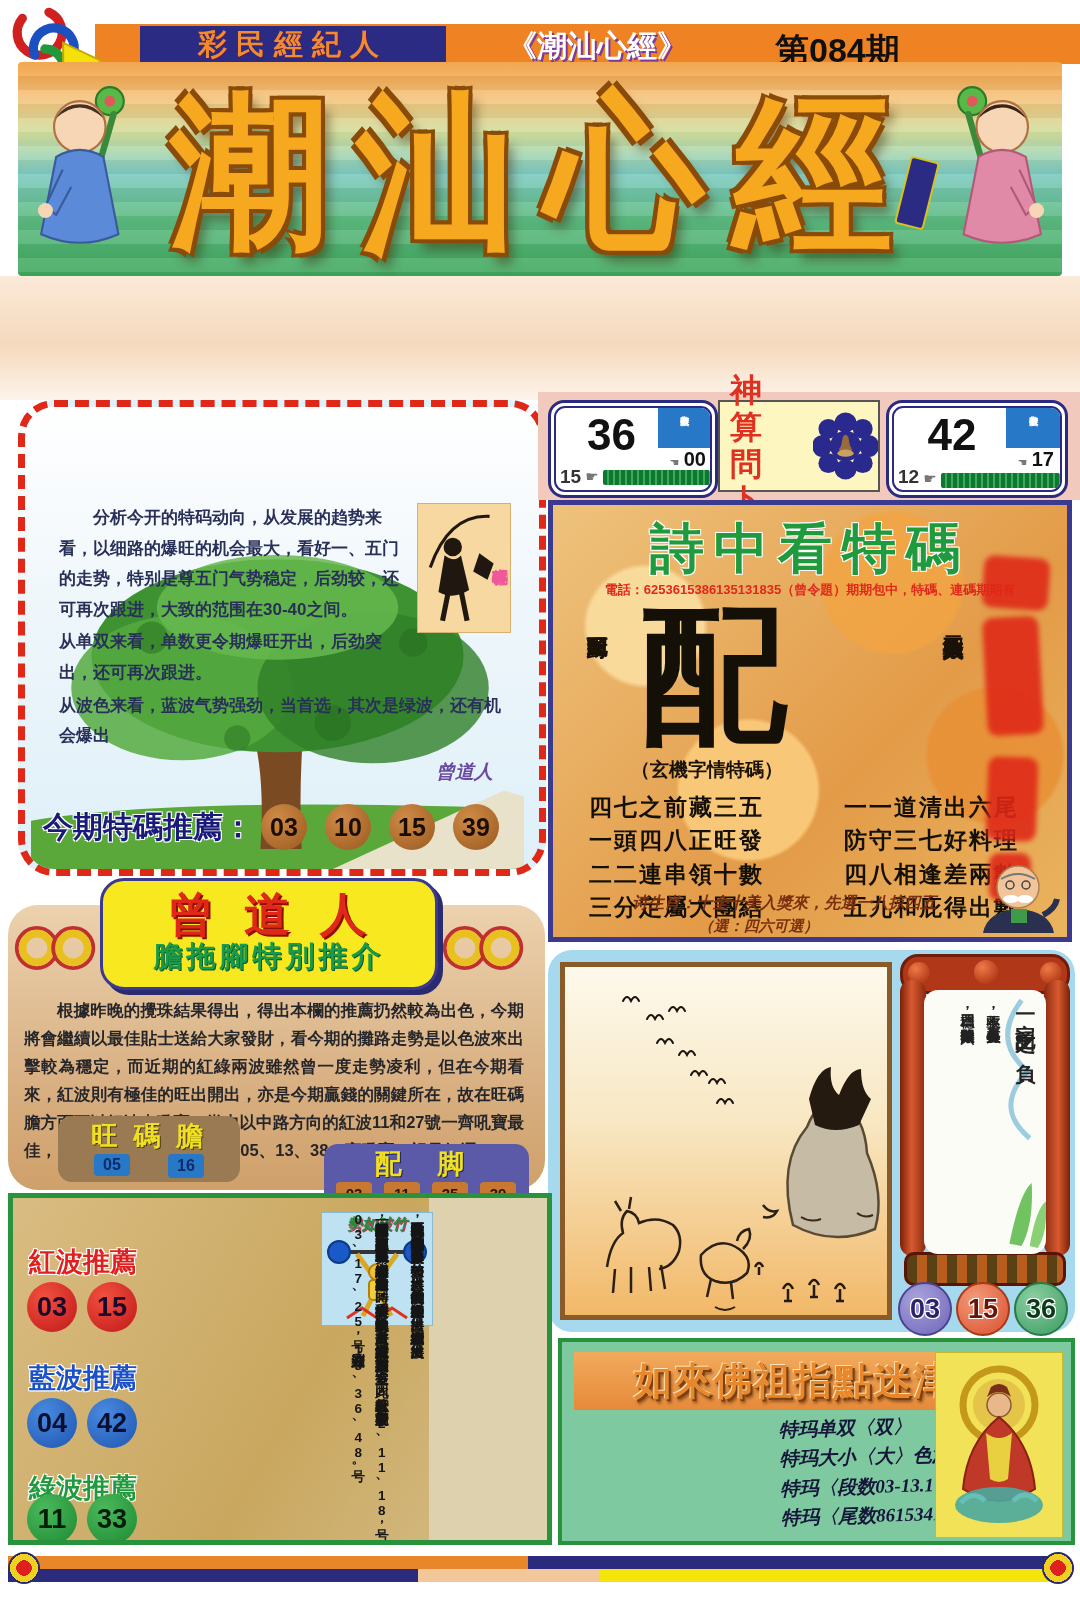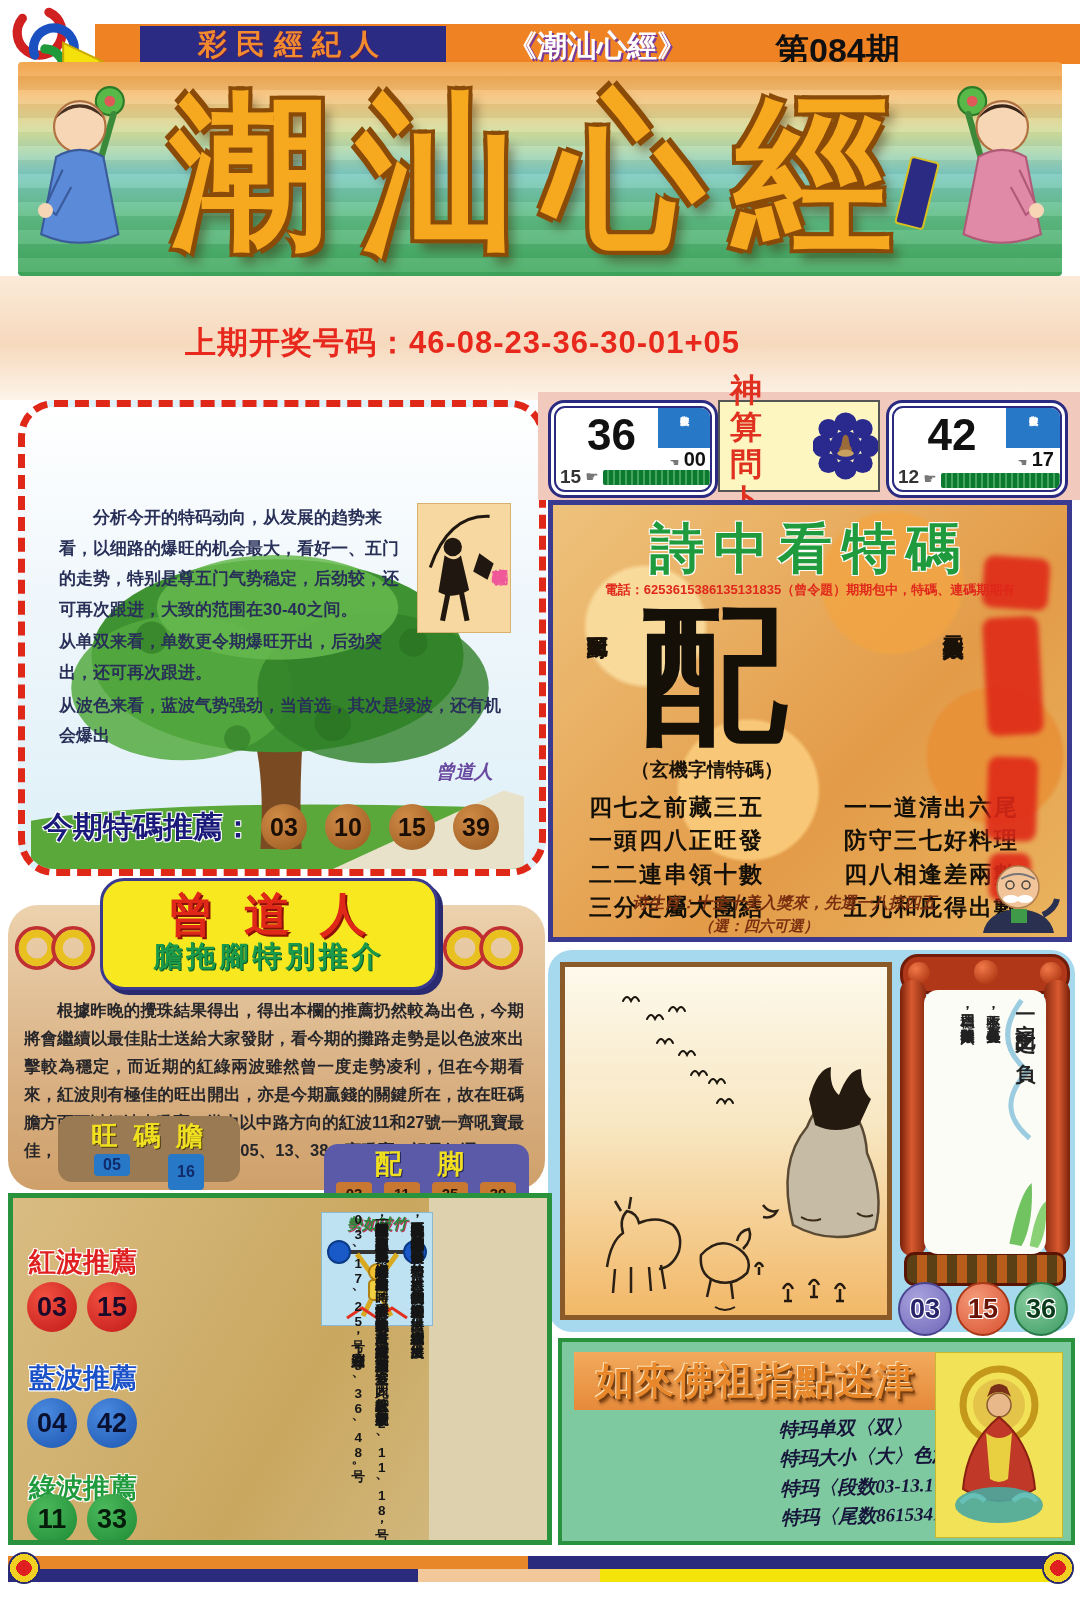--- a/index.html
+++ b/index.html
@@ -65,21 +65,20 @@
       <circle cx="52" cy="52" r="24" fill="#f6d6b4" stroke="#b07040" stroke-width="2"></circle>
       <path d="M30 44 q22 -20 44 0 q-7 -13 -22 -13 q-15 0 -22 13" fill="#3a2418"></path>
       <path d="M30 80 q22 -13 44 0 l14 72 q-36 16 -72 0 z" fill="#e08aa8" stroke="#b05a78" stroke-width="2"></path>
       <path d="M36 92 l-16 34 10 8 14 -26" fill="#e08aa8" stroke="#b05a78" stroke-width="2"></path>
       <circle cx="20" cy="130" r="7" fill="#f6d6b4"></circle>
     </svg>
     <div class="abs" style="right:130px;top:96px;width:26px;height:66px;background:#2b2b84;border:2px solid #d8c020;border-radius:4px;transform:rotate(14deg);"></div>
   </div>
 
   <div class="abs" style="left:0;top:276px;width:1080px;height:124px;background:linear-gradient(180deg,#fbead8,#f6d9bd 55%,#fdf4ea);"></div>
-  <div class="abs" style="left:185px;top:322px;font-size:31px;font-weight:900;color:#e8281c;letter-spacing:1px;">上期开奖号码：46-08-23-36-30-01+05</div>
 
   <div class="abs" style="left:18px;top:400px;width:514px;height:462px;border:7px dashed #e02818;border-radius:36px;
               background:linear-gradient(180deg,#ffffff,#eef6fb 45%,#def0f8);overflow:hidden;">
     <svg class="abs" viewBox="0 0 490 330" style="left:5px;bottom:0;width:495px;height:332px;">
       <path d="M0 282 q140 -24 490 -12 L490 330 L0 330 z" fill="#5aa83a"></path>
       <path d="M300 330 L470 252 L490 258 L490 330 z" fill="#e9e2cb"></path>
       <path d="M228 310 q6 -85 -14 -138 l18 10 q8 -42 2 -62 l20 27 q10 -26 6 -46 l15 42 q-10 92 -6 167 z" fill="#7a4a22"></path>
       <ellipse cx="245" cy="118" rx="185" ry="96" fill="#3f9232"></ellipse>
       <ellipse cx="150" cy="150" rx="110" ry="72" fill="#55aa40" opacity=".85"></ellipse>
       <ellipse cx="340" cy="150" rx="115" ry="75" fill="#2f7f28" opacity=".8"></ellipse>
@@ -247,21 +246,21 @@
     <circle cx="26" cy="30" r="15" fill="none" stroke="#e8c020" stroke-width="8"></circle>
     <circle cx="64" cy="30" r="21" fill="none" stroke="#c03030" stroke-width="4"></circle>
     <circle cx="64" cy="30" r="15" fill="none" stroke="#e8c020" stroke-width="8"></circle>
   </svg>
 
   <div class="abs" style="left:24px;top:996px;width:500px;font-size:16.5px;font-weight:bold;color:#26262a;line-height:1.7;text-align:justify;text-indent:2em;">根據昨晚的攪珠結果得出，得出本欄的推薦扔然較為出色，今期將會繼續以最佳貼士送給大家發財，看今期的攤路走勢是以色波來出擊較為穩定，而近期的紅綠兩波雖然曾一度走勢凌利，但在今期看來，紅波則有極佳的旺出開出，亦是今期贏錢的關鍵所在，故在旺碼膽方面可以紅波來吼寶，當中以中路方向的紅波11和27號一齊吼寶最佳，另外在拖腳方面則以02、05、13、38一齊吼寶，祝君好運！</div>
 
   <div class="abs" style="left:58px;top:1116px;width:182px;height:66px;background:#9a7a52;border-radius:14px;text-align:center;">
     <div class="abs" style="left:0;top:2px;width:100%;font-size:27px;font-weight:900;color:#f0e020;letter-spacing:4px;text-shadow:1px 1px 0 #4a3a10;">旺 碼 膽</div>
     <span class="tag" style="position:absolute;left:36px;top:38px;width:36px;height:22px;background:#2878c8;color:#102a6a;font-size:16px;">05</span>
-    <span class="tag" style="position:absolute;left:110px;top:38px;width:36px;height:36px;background:#2878c8;color:#102a6a;font-size:16px;">16</span>
+    <span class="tag" style="position:absolute;left:110px;top:38px;width:36px;height:24px;background:#2878c8;color:#102a6a;font-size:16px;">16</span>
   </div>
 
   <div class="abs" style="left:280px;top:1144px;width:205px;height:66px;background:#5a5aa8;border-radius:14px;text-align:center;margin-left:44px;">
     <div class="abs" style="left:0;top:2px;width:100%;font-size:27px;font-weight:900;color:#f0e020;letter-spacing:14px;text-shadow:1px 1px 0 #20205a;">配 脚</div>
     <span class="tag" style="position:absolute;left:12px;top:38px;width:36px;height:22px;background:#c87830;color:#2a1404;font-size:15px;">03</span>
     <span class="tag" style="position:absolute;left:60px;top:38px;width:36px;height:22px;background:#c87830;color:#2a1404;font-size:15px;">11</span>
     <span class="tag" style="position:absolute;left:108px;top:38px;width:36px;height:22px;background:#c87830;color:#2a1404;font-size:15px;">25</span>
     <span class="tag" style="position:absolute;left:156px;top:38px;width:36px;height:22px;background:#c87830;color:#2a1404;font-size:15px;">39</span>
   </div>
 
@@ -364,21 +363,21 @@
     <div class="abs outline-w" style="left:16px;top:162px;font-size:27px;font-weight:900;color:#1a50c8;">藍波推薦</div>
     <span class="num-c" style="position:absolute;left:14px;top:200px;width:50px;height:50px;background:radial-gradient(circle at 35% 30%,#4a8ae0,#1c55b0);color:#0a1030;font-size:27px;">04</span>
     <span class="num-c" style="position:absolute;left:74px;top:200px;width:50px;height:50px;background:radial-gradient(circle at 35% 30%,#4a8ae0,#1c55b0);color:#0a1030;font-size:27px;">42</span>
 
     <div class="abs outline-w" style="left:16px;top:272px;font-size:27px;font-weight:900;color:#1f9a3c;">綠波推薦</div>
     <span class="num-c" style="position:absolute;left:14px;top:296px;width:50px;height:50px;background:radial-gradient(circle at 35% 30%,#4ab85a,#1d8a34);color:#061c0a;font-size:27px;">11</span>
     <span class="num-c" style="position:absolute;left:74px;top:296px;width:50px;height:50px;background:radial-gradient(circle at 35% 30%,#4ab85a,#1d8a34);color:#061c0a;font-size:27px;">33</span>
   </div>
 
   <div class="abs" style="left:558px;top:1338px;width:517px;height:207px;border:4px solid #28923c;box-sizing:border-box;background:#7fc9a1;">
-    <div class="abs" style="left:12px;top:10px;width:364px;height:58px;background:linear-gradient(180deg,#f2aa5c,#e68a3a);display:flex;align-items:center;justify-content:center;">
+    <div class="abs" style="left:12px;top:10px;width:364px;height:58px;background:linear-gradient(180deg,#f2aa5c,#e68a3a);display:flex;align-items:center;justify-content:center;padding-left:38px;">
       <span style="font-size:38px;font-weight:900;color:#e8882a;letter-spacing:2px;
                    text-shadow:-1px -1px 0 #fbe2b8,2px 2px 0 #7a4010,3px 4px 3px rgba(60,20,0,.5);">如來佛祖指點迷津</span>
     </div>
     <div class="abs" style="left:218px;top:70px;font-size:19px;font-weight:bold;font-style:italic;color:#16163a;line-height:1.55;
                 font-family:'Liberation Serif','DejaVu Serif',serif;transform:rotate(-1.5deg);">
       <div>特玛单双〈双〉</div>
       <div>特玛大小〈大〉色波〈蓝绿〉</div>
       <div>特玛〈段数03-13.17-42〉</div>
       <div>特玛〈尾数8615341〉</div>
     </div>

